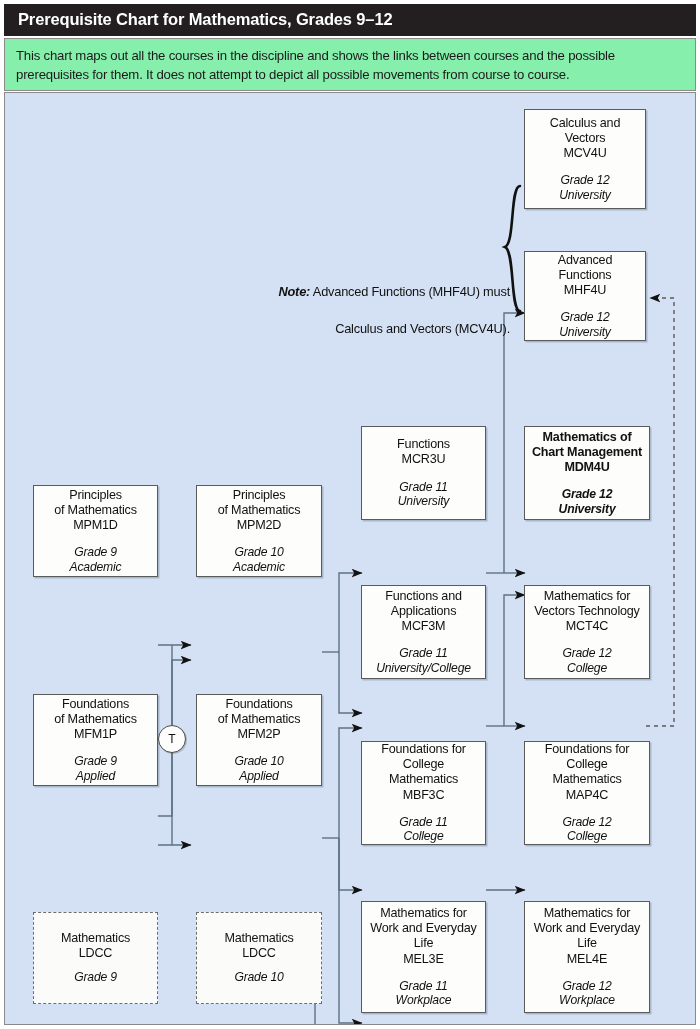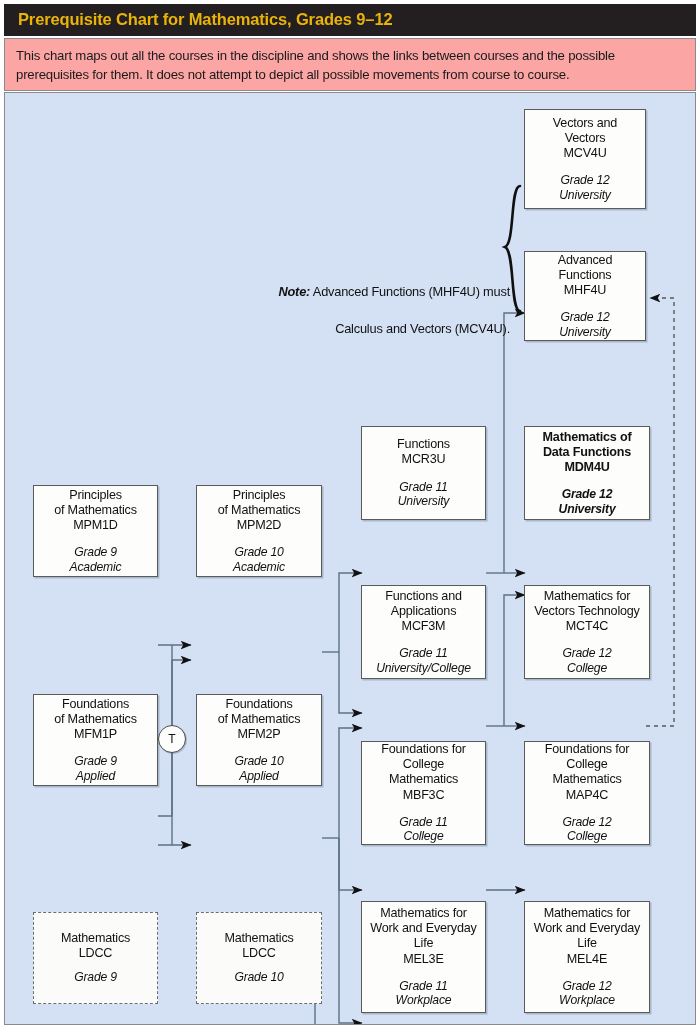--- a/index.html
+++ b/index.html
@@ -24,33 +24,33 @@
     top: 4px;
     width: 692px;
     height: 32px;
     background: #231f20;
     box-sizing: border-box;
   }
   .header-title {
     position: absolute;
     left: 14px;
     top: 6px;
-    color: #eab308;
+    color: #ffffff;
     font-size: 16.5px;
     font-weight: bold;
     letter-spacing: -0.15px;
     white-space: nowrap;
   }
   .desc-band {
     position: absolute;
     left: 4px;
     top: 38px;
     width: 692px;
     height: 53px;
-    background: #fca5a5;
+    background: #86efac;
     border: 1px solid #8a8a8a;
     box-sizing: border-box;
   }
   .desc-text {
     position: absolute;
     left: 11px;
     top: 7px;
     width: 672px;
     font-size: 13.2px;
     line-height: 19px;
@@ -209,21 +209,21 @@
         <path d="M579,248 L579,219" stroke="#5a5a5a" stroke-dasharray="4,4" marker-end="url(#ahd)"></path>
 
         <path d="M641,633 L669,633 L669,205 L645,205" stroke="#5a5a5a" stroke-dasharray="4,4" marker-end="url(#ahd)"></path>
 
         <path d="M515,93 C505,93 510,150 500,154 C510,158 505,218 515,218" stroke="#111111" stroke-width="2.6" stroke-linecap="round"></path>
       </g>
     </svg>
 
     <div class="course-box" style="left:519px; top:16px; width:122px; height:100px;">
       <div class="course-name">
-        <span>Vectors and</span><br>
+        <span>Calculus and</span><br>
         <span>Vectors</span><br>
         <span>MCV4U</span>
       </div>
       <div class="course-level">
         <span>Grade 12</span><br>
         <span>University</span>
       </div>
     </div>
 
     <div class="course-box" style="left:519px; top:158px; width:122px; height:90px;">
@@ -245,21 +245,21 @@
       </div>
       <div class="course-level">
         <span>Grade 11</span><br>
         <span>University</span>
       </div>
     </div>
 
     <div class="course-box" style="left:519px; top:333px; width:126px; height:94px;font-weight:bold;">
       <div class="course-name">
         <span>Mathematics of</span><br>
-        <span>Data Functions</span><br>
+        <span>Chart Management</span><br>
         <span>MDM4U</span>
       </div>
       <div class="course-level">
         <span>Grade 12</span><br>
         <span>University</span>
       </div>
     </div>
 
     <div class="course-box" style="left:28px; top:392px; width:125px; height:92px;">
       <div class="course-name">

